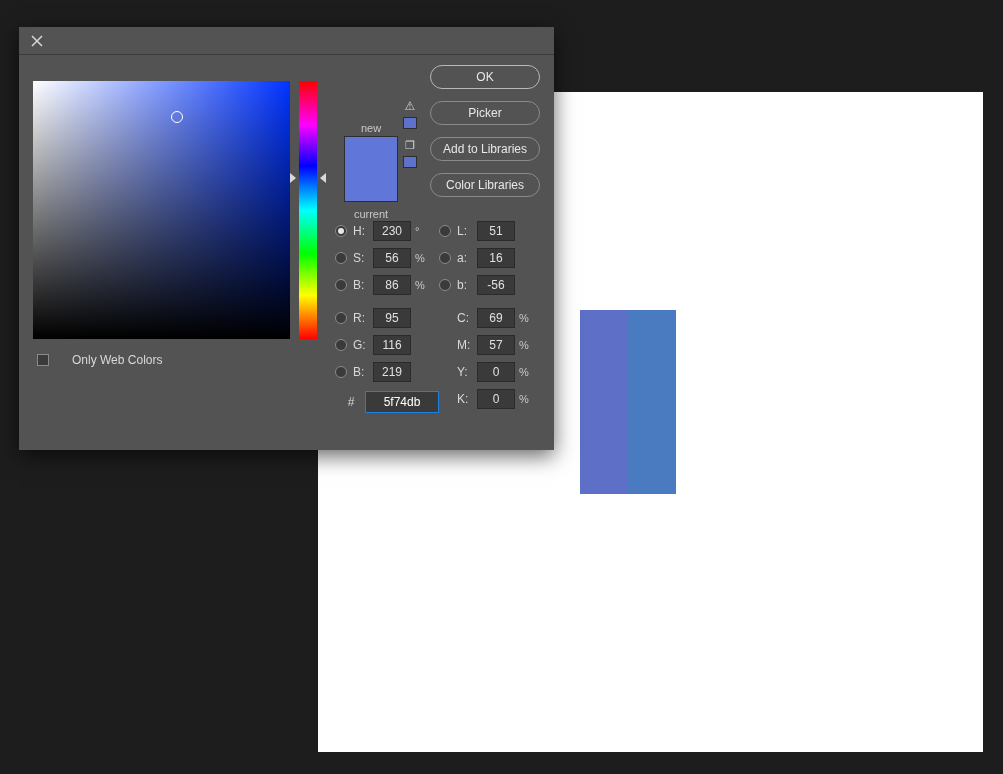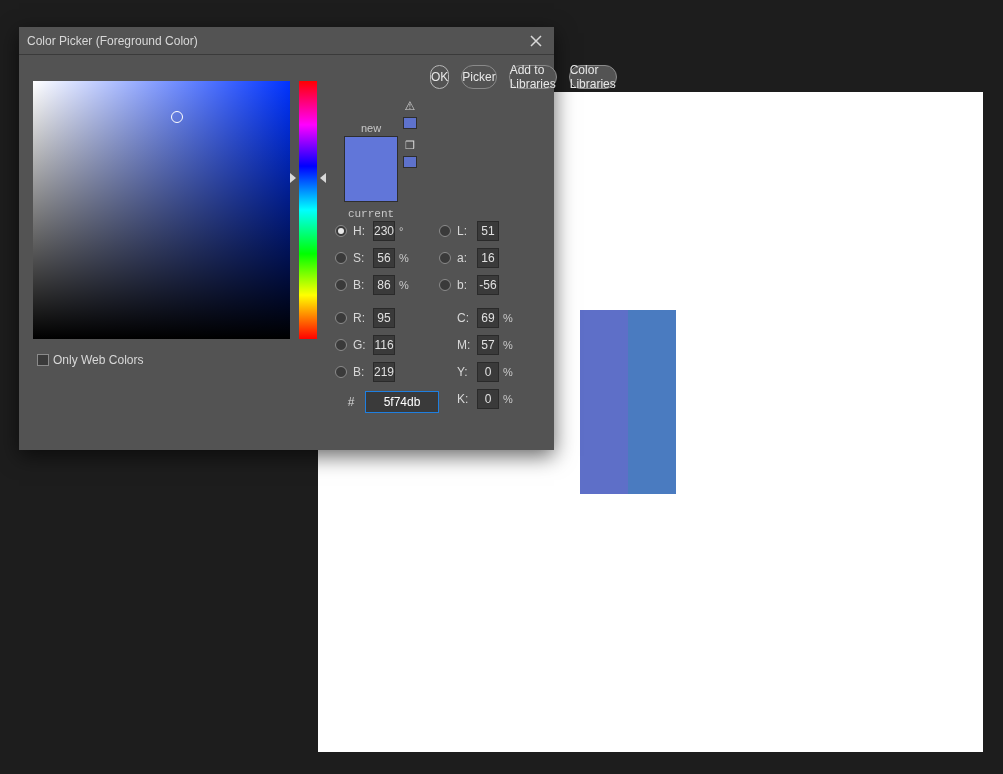--- a/index.html
+++ b/index.html
@@ -123,41 +123,42 @@
     width: 72px;
     text-align: center;
   }
   .preview-label { font-size: 11px; color: #c8c8c8; margin-bottom: 2px; margin-top: 43px; }
   .preview-box {
     width: 54px; height: 66px;
     border: 1px solid #2e2e2e;
     margin: 0 auto;
     background: #6176d9;
   }
-  .preview-current { font-size: 11px; margin-top: 6px; color: #c8c8c8; font-family: Liberation Mono, monospace; }
+  .preview-current { font-size: 11px; margin-top: 6px; color: #c8c8c8; }
   .warn-col {
     position: absolute;
     left: 382px;
     top: 44px;
     width: 18px;
   }
   .warn-col .warn-icon { font-size: 12px; color: #d8d8d8; margin-bottom: 4px; text-align:center; }
   .warn-col .warn-swatch {
     width: 14px; height: 12px; border:1px solid #2e2e2e;
     margin: 0 auto 10px auto;
   }
   
   .btn-col {
     position: absolute;
     right: 14px;
     top: 10px;
     width: 110px;
     display: flex;
-    flex-direction: row;
+    flex-direction: column;
     gap: 12px;
+    justify-content: flex-end;
   }
   .btn {
     height: 24px;
     background: #535353;
     border: 1px solid #8a8a8a;
     border-radius: 12px;
     color: #e8e8e8;
     font-size: 12px;
     display: flex; align-items: center; justify-content: center;
     cursor: pointer;
@@ -183,21 +184,21 @@
     background: #3a3a3a;
     margin-right: 6px;
     display: inline-flex;
     align-items: center; justify-content: center;
   }
   .radio.checked::after {
     content:""; width: 6px; height: 6px; background: #e8e8e8; border-radius: 50%;
   }
   .lbl { width: 16px; text-align: left; }
   .num {
-    width: 22px; height: 20px;
+    width: 38px; height: 20px;
     background: #3a3a3a;
     border: 1px solid #2a2a2a;
     color: #e0e0e0;
     font-size: 12px;
     text-align: center;
     margin-left: 4px;
   }
   .unit { width: 16px; margin-left: 4px; color: #c8c8c8; font-size: 11px; }
   .hex-row {
     display: flex; align-items: center; margin-top: 6px;
@@ -212,39 +213,38 @@
     font-size: 12px;
     margin-left: 6px;
   }
   
   .webcolors {
     position: absolute;
     left: 18px;
     top: 298px;
     display: flex;
     align-items: center;
-    gap: 4px;
+    gap: 23px;
   }
   .checkbox {
     width: 12px; height: 12px;
     border: 1px solid #8a8a8a;
     background: #3a3a3a;
   }
 </style>
 </head>
 <body>
 
 <div class="canvas">
   <div class="swatch-a"></div>
   <div class="swatch-b"></div>
 </div>
 
 <div class="dialog">
   <div class="titlebar">
-    <span class="title">Color Picker (Foreground Color)</span>
     <div class="close-btn">
       <svg width="12" height="12" viewBox="0 0 12 12">
           <path d="M1 1 L11 11 M11 1 L1 11" fill="none"></path>
         </svg>
     </div>
   </div>
   <div class="body">
 
     <div class="sb-field">
       <div class="sb-cursor"></div>

